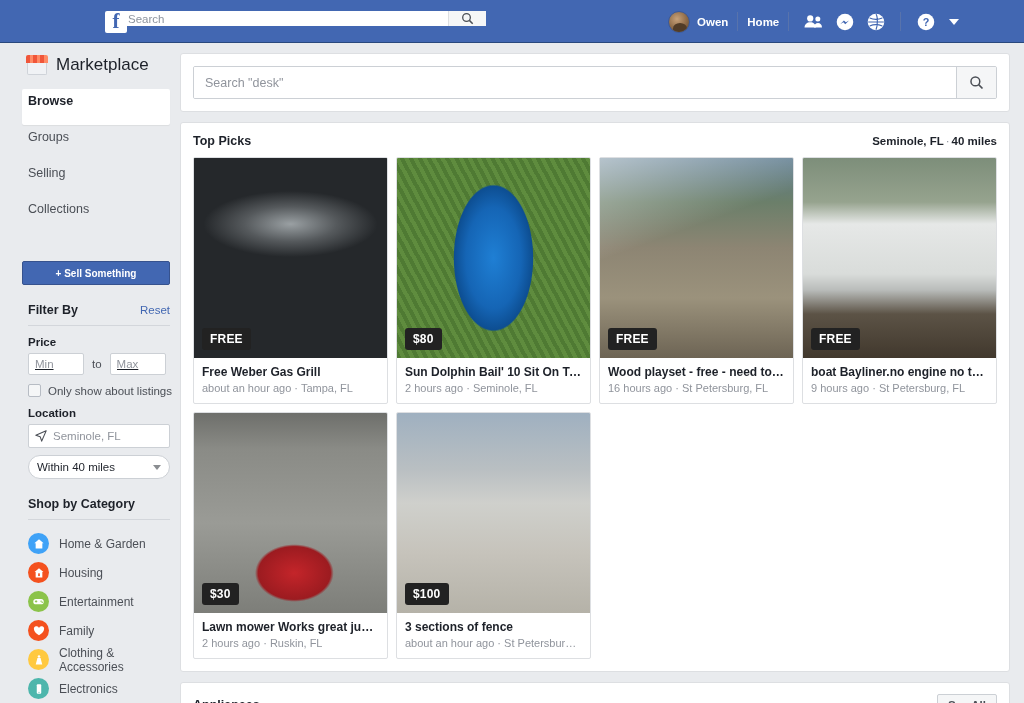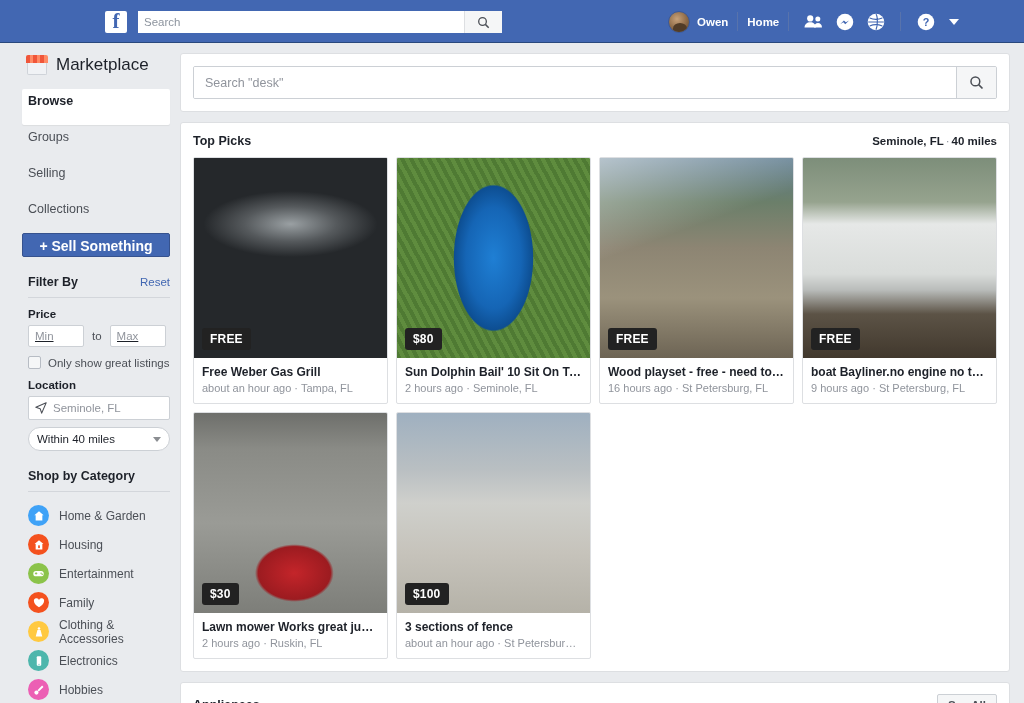--- a/index.html
+++ b/index.html
@@ -25,22 +25,22 @@
     position: absolute; left: 105px; top: 11px;
     width: 22px; height: 22px;
     background: #fff; border-radius: 2px;
     color: #4267b2;
     font-family: "Liberation Serif", serif;
     font-weight: bold; font-size: 21px;
     line-height: 21px; text-align: center;
     overflow: hidden;
   }
   .topsearch-wrap {
-    position: absolute; left: 138px; top: 11px;
-    width: 364px; height: 22px;
+    position: absolute; left: 122px; top: 11px;
+    width: 364px; height: 15px;
     display: flex; background: #737373; border-radius: 2px;
   }
   .topsearch-input {
     flex: 1; border: none; outline: none;
     background: #fff;
     padding: 0 6px;
     font-family: "Liberation Sans", sans-serif;
     font-size: 11.5px; color: #1d2129;
   }
   .topsearch-input::placeholder { color: #8d949e; }
@@ -132,25 +132,25 @@
     margin: 0 10px 0 22px;
   }
   .nav-item.active {
     background: #fff; border-radius: 2px;
     font-weight: bold; color: #1d2129;
     box-shadow: 0 1px 1px rgba(0,0,0,.06);
     padding-left: 6px; margin-left: 22px;
   }
   .nav-item:not(.active) { padding-left: 6px; }
   .sell-btn {
-    display: block; margin: 0 10px 0 22px;
+    display: block; margin: 28px 10px 0 22px;
     height: 24px; line-height: 24px;
     background: #4267b2; color: #fff;
     border: 1px solid #36528e; border-radius: 2px;
-    font-size: 14px; font-weight: bold;
+    font-size: 10px; font-weight: bold;
     text-align: center; cursor: pointer;
   }
   .filter-head {
     display: flex; justify-content: space-between;
     align-items: baseline;
     margin: 18px 10px 0 28px;
   }
   .filter-title { font-size: 12.5px; font-weight: bold; color: #1d2129; }
   .filter-reset { font-size: 11.5px; color: #4267b2; cursor: pointer; }
   .hr { height: 1px; background: #d3d6db; margin: 8px 10px 0 28px; }
@@ -403,21 +403,21 @@
 
     <div class="flabel">Price</div>
     <div class="price-row">
       <input class="price-in" type="text" placeholder="Min" style="">
       <span class="price-to">to</span>
       <input class="price-in" type="text" placeholder="Max" style="">
     </div>
 
     <div class="chk-row">
       <span class="chk"></span>
-      <span class="chk-label">Only show great listings</span>
+      <span class="chk-label">Only show about listings</span>
     </div>
 
     <div class="flabel">Location</div>
     <div class="loc-input">
       <svg width="12" height="12" viewBox="0 0 14 14">
         <path d="M13 1L1 6.2l5 1.6 1.8 5.2z" fill="none" stroke="#4b4f56" stroke-width="1.3" stroke-linejoin="round"></path>
       </svg>
       <span class="txt">Seminole, FL</span>
     </div>
 

